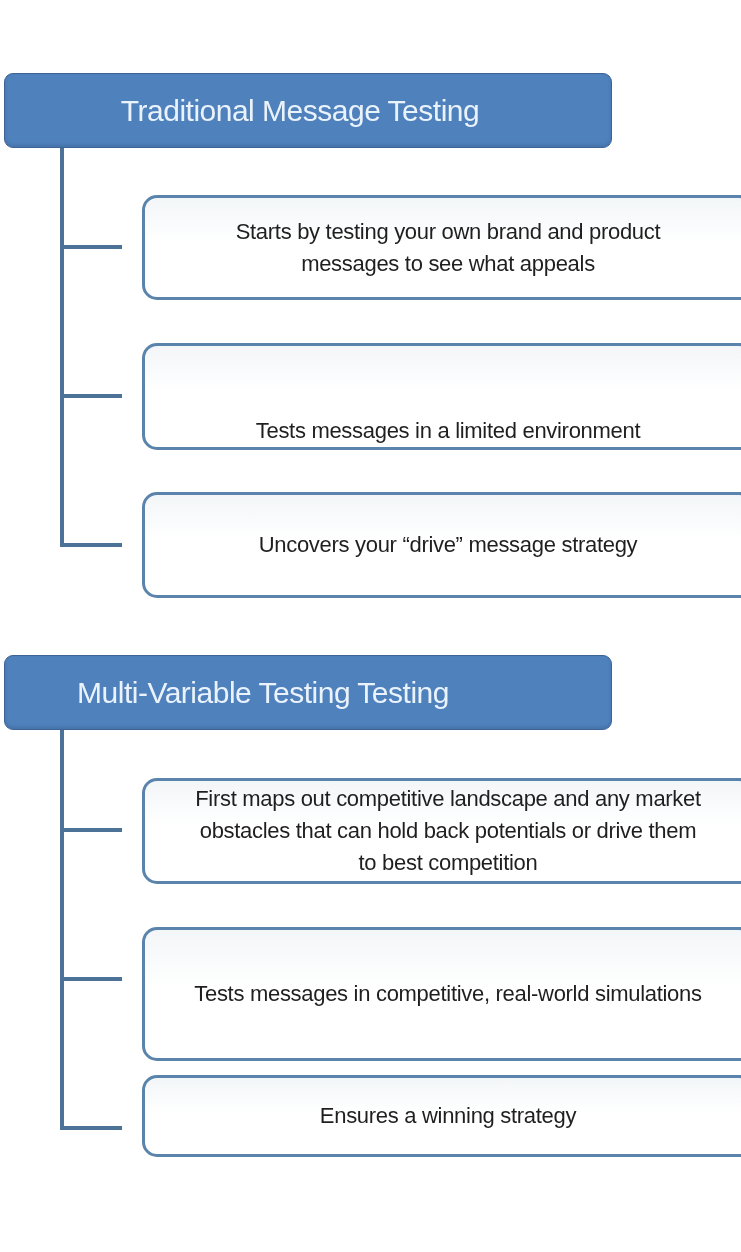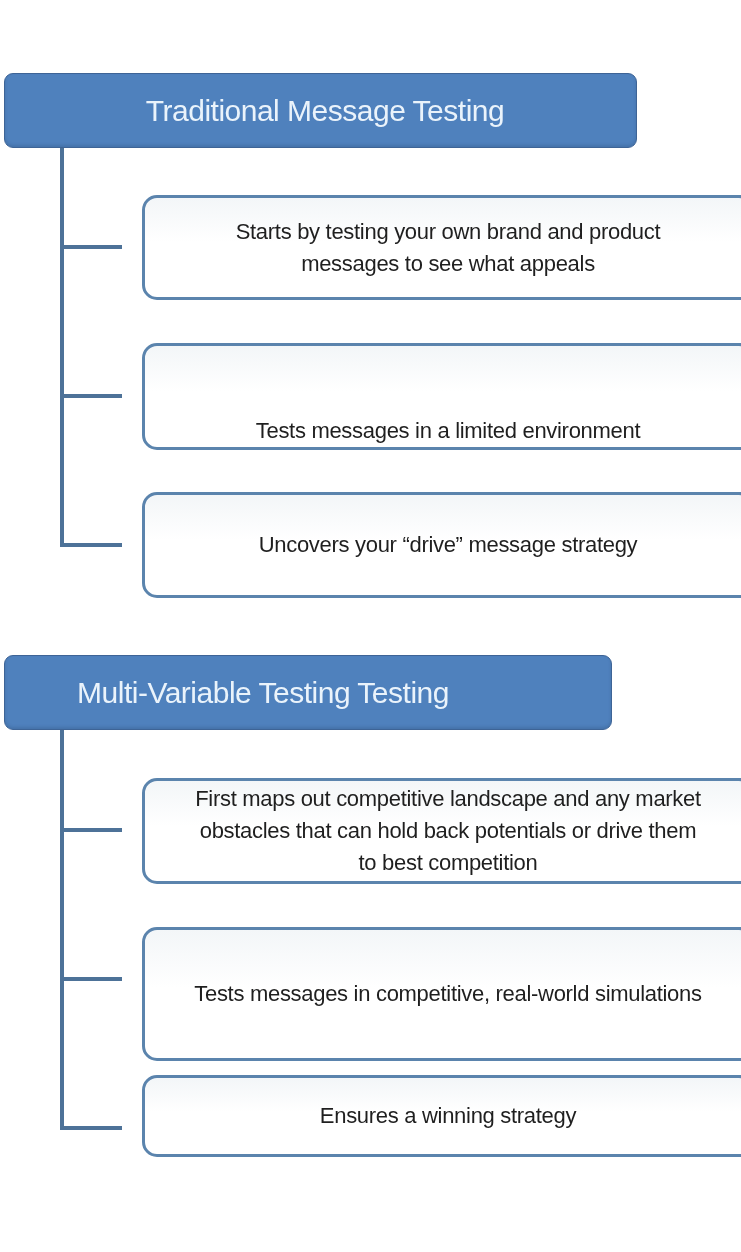--- a/index.html
+++ b/index.html
@@ -26,21 +26,21 @@
     border: 1px solid var(--header-border, #3e6496);
     border-radius: 9px;
     display: flex;
     align-items: center;
     justify-content: center;
     color: var(--header-text, #eaf3fb);
     font-size: 30px;
     letter-spacing: -0.5px;
     box-shadow: inset 0 -2px 3px rgba(40,70,110,0.25);
   }
-  #header1 { top: 73px; padding-left: 25px; }
+  #header1 { top: 73px; }
   #header2 { top: 655px; }
   .header .t { display: inline-block; transform: translateX(-8px); }
   #header2 .t { transform: translateX(-45px); }
 
   
   .vline, .hline {
     position: absolute;
     background: var(--connector, #4d7298);
   }
   .vline { left: 60px; width: 4px; }

